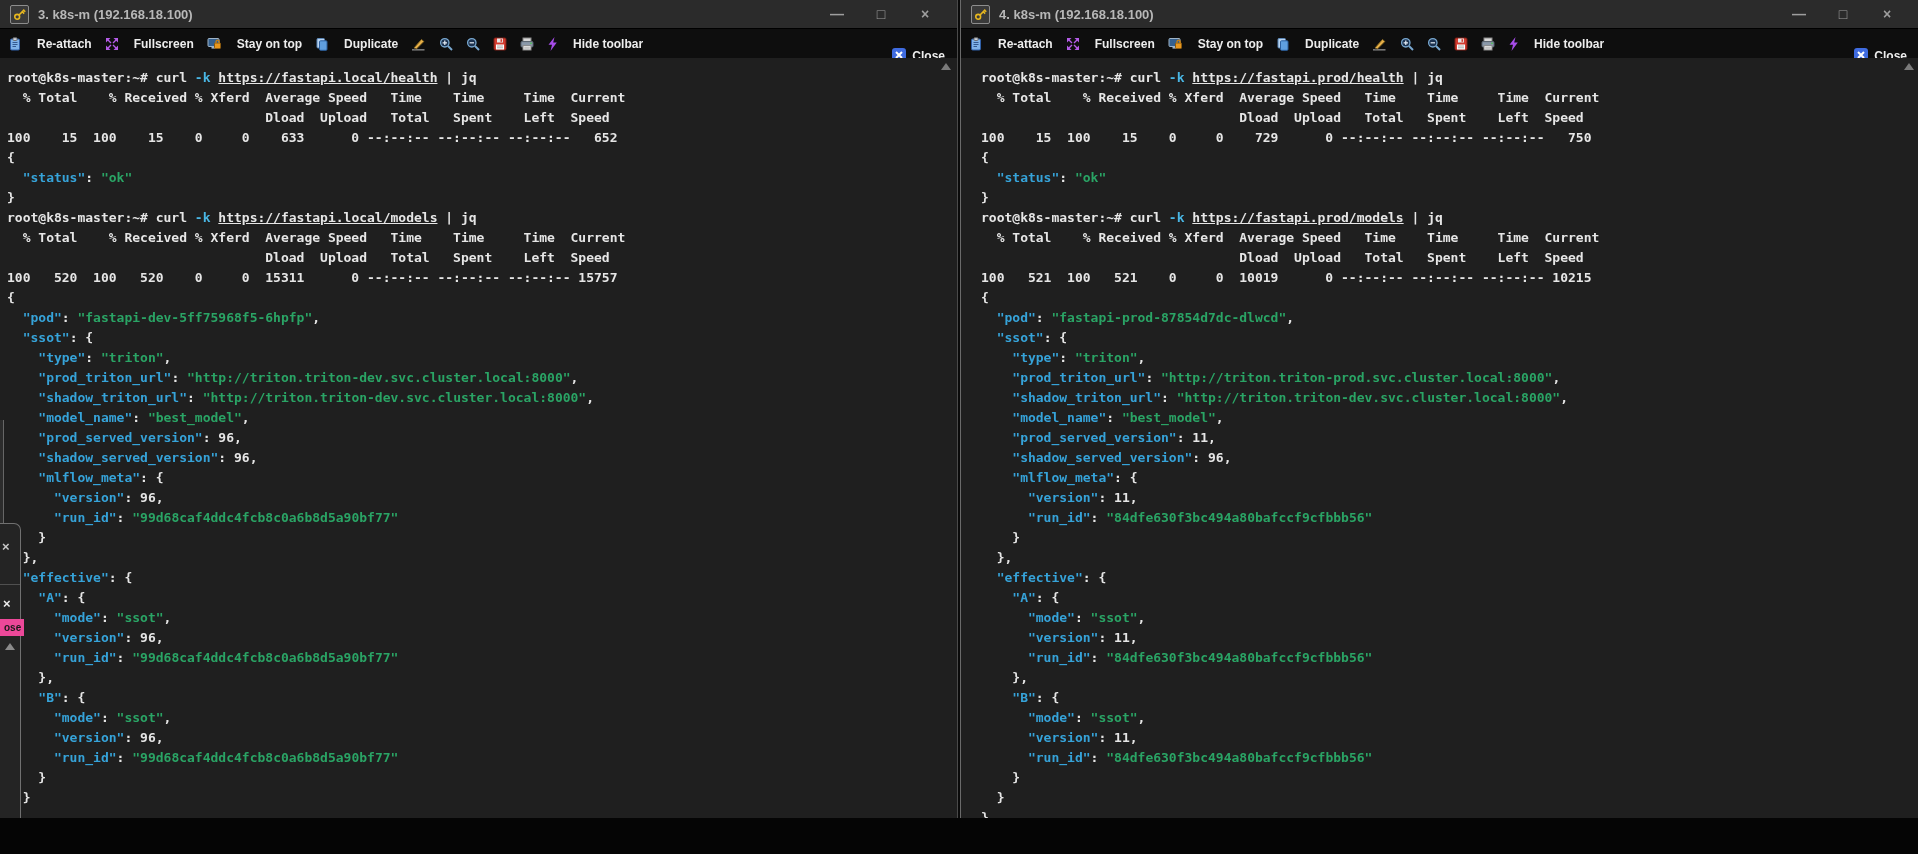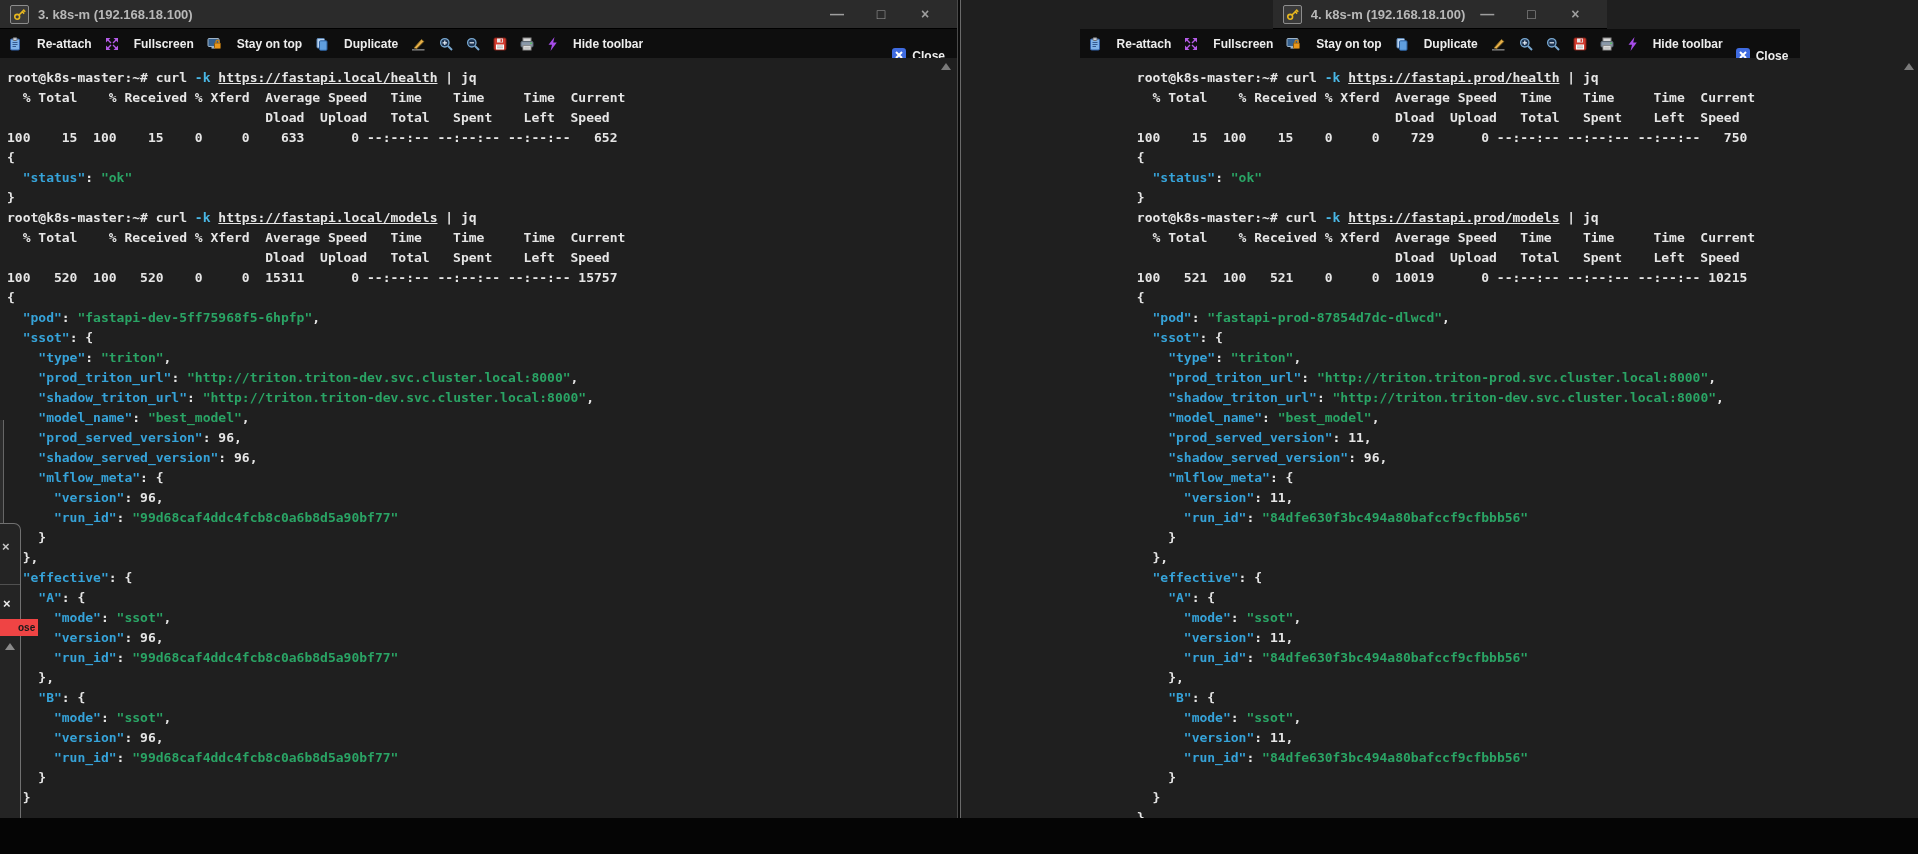--- a/index.html
+++ b/index.html
@@ -1,56 +1,56 @@
 <!DOCTYPE html>
 <html><head>
 <meta charset="utf-8">
 <style>
   html,body{margin:0;padding:0;background:#050505;}
   #screen{position:relative;width:1918px;height:818px;overflow:hidden;background:#0a0a0a;
           font-family:"Liberation Sans",sans-serif;font-weight:bold;}
   .window{position:absolute;top:0;height:854px;display:flex;flex-direction:column;background:#1f1f1f;}
   #win-0{left:0;width:957px;border-right:1px solid #4a4a4a;}
-  #win-1{left:960px;width:958px;border-left:1px solid #6a6a6a;align-items:center;}
+  #win-1{left:960px;width:958px;border-left:1px solid #6a6a6a;}
   .titlebar{height:28px;flex:0 0 28px;background:#2b2b2b;border-bottom:1px solid #000;
             display:flex;align-items:center;padding:0 10px;color:#b8b8b8;font-size:13px;}
   .keybox{width:17px;height:17px;background:#3a3a3a;border:1px solid #8d8d8d;border-radius:2px;
           display:flex;align-items:center;justify-content:center;margin-right:9px;}
   .wtitle{flex:1;white-space:nowrap;overflow:hidden;}
   .wctrls{display:flex;gap:0;}
   .wctrl{width:44px;text-align:center;color:#9e9e9e;font-size:14px;cursor:default;}
   .toolbar{height:29px;flex:0 0 29px;background:#0e0e0e;display:flex;align-items:center;
            padding:0 8px;color:#ededed;font-size:12px;}
   .titem{display:flex;align-items:center;gap:15px;margin-right:13px;white-space:nowrap;}
   .titem svg{display:block;}
   .tspacer{flex:1;}
   .closebtn{display:flex;align-items:center;gap:6px;margin-right:4px;white-space:nowrap;margin-top:25px;}
   .terminal{flex:1;position:relative;background:#1f1f1f;color:#e6e6e6;
             font-family:"DejaVu Sans Mono",monospace;font-size:13px;line-height:20px;
             white-space:pre;overflow:hidden;padding:10px 0 0 7px;}
-  #win-1 .terminal{padding-left:12px;}
+  #win-1 .terminal{padding-left:20px;}
   .tline{height:20px;}
   .seg-p{color:#e6e6e6;}
   .seg-k{color:#36a3d9;}
   .seg-s{color:#2aa465;}
   .seg-o{color:#49b6e4;}
   .seg-u{color:#e6e6e6;text-decoration:underline;}
   .cursor{display:inline-block;width:8px;height:15px;background:#b9b9b9;vertical-align:-2px;}
   .scrollarrow{position:absolute;width:0;height:0;border-left:5px solid transparent;
                border-right:5px solid transparent;border-bottom:7px solid #7a7a7a;}
   
   .sliver{position:absolute;left:0;top:420px;width:3px;height:103px;background:#2c2c2c;
           border-right:1px solid #666;}
   .ghost{position:absolute;left:0;top:523px;width:20px;height:331px;background:#242424;
          border-top:1px solid #707070;border-right:1px solid #707070;border-top-right-radius:7px;}
   .ghost-x1{position:absolute;left:2px;top:15px;color:#c8c8c8;font-size:13px;}
   .ghost-sep{position:absolute;left:0;top:60px;width:20px;border-top:1px solid #505050;}
   .ghost-x2{position:absolute;left:3px;top:72px;color:#ececec;font-size:13px;}
-  .ghost-close{position:absolute;left:0;top:95px;width:20px;height:17px;background:#ef4444;
-               color:#1a1a1a;font-size:10px;line-height:17px;padding-left:18px;overflow:hidden;}
+  .ghost-close{position:absolute;left:0;top:95px;width:20px;height:17px;background:#ec4899;
+               color:#1a1a1a;font-size:10px;line-height:17px;padding-left:4px;overflow:hidden;}
   .ghost-arrow{position:absolute;left:5px;top:119px;width:0;height:0;border-left:5px solid transparent;
                border-right:5px solid transparent;border-bottom:7px solid #8a8a8a;}
 </style>
 </head>
 <body>
 
 <div id="screen">
 
   <div class="window" id="win-0">
     <div class="titlebar">

